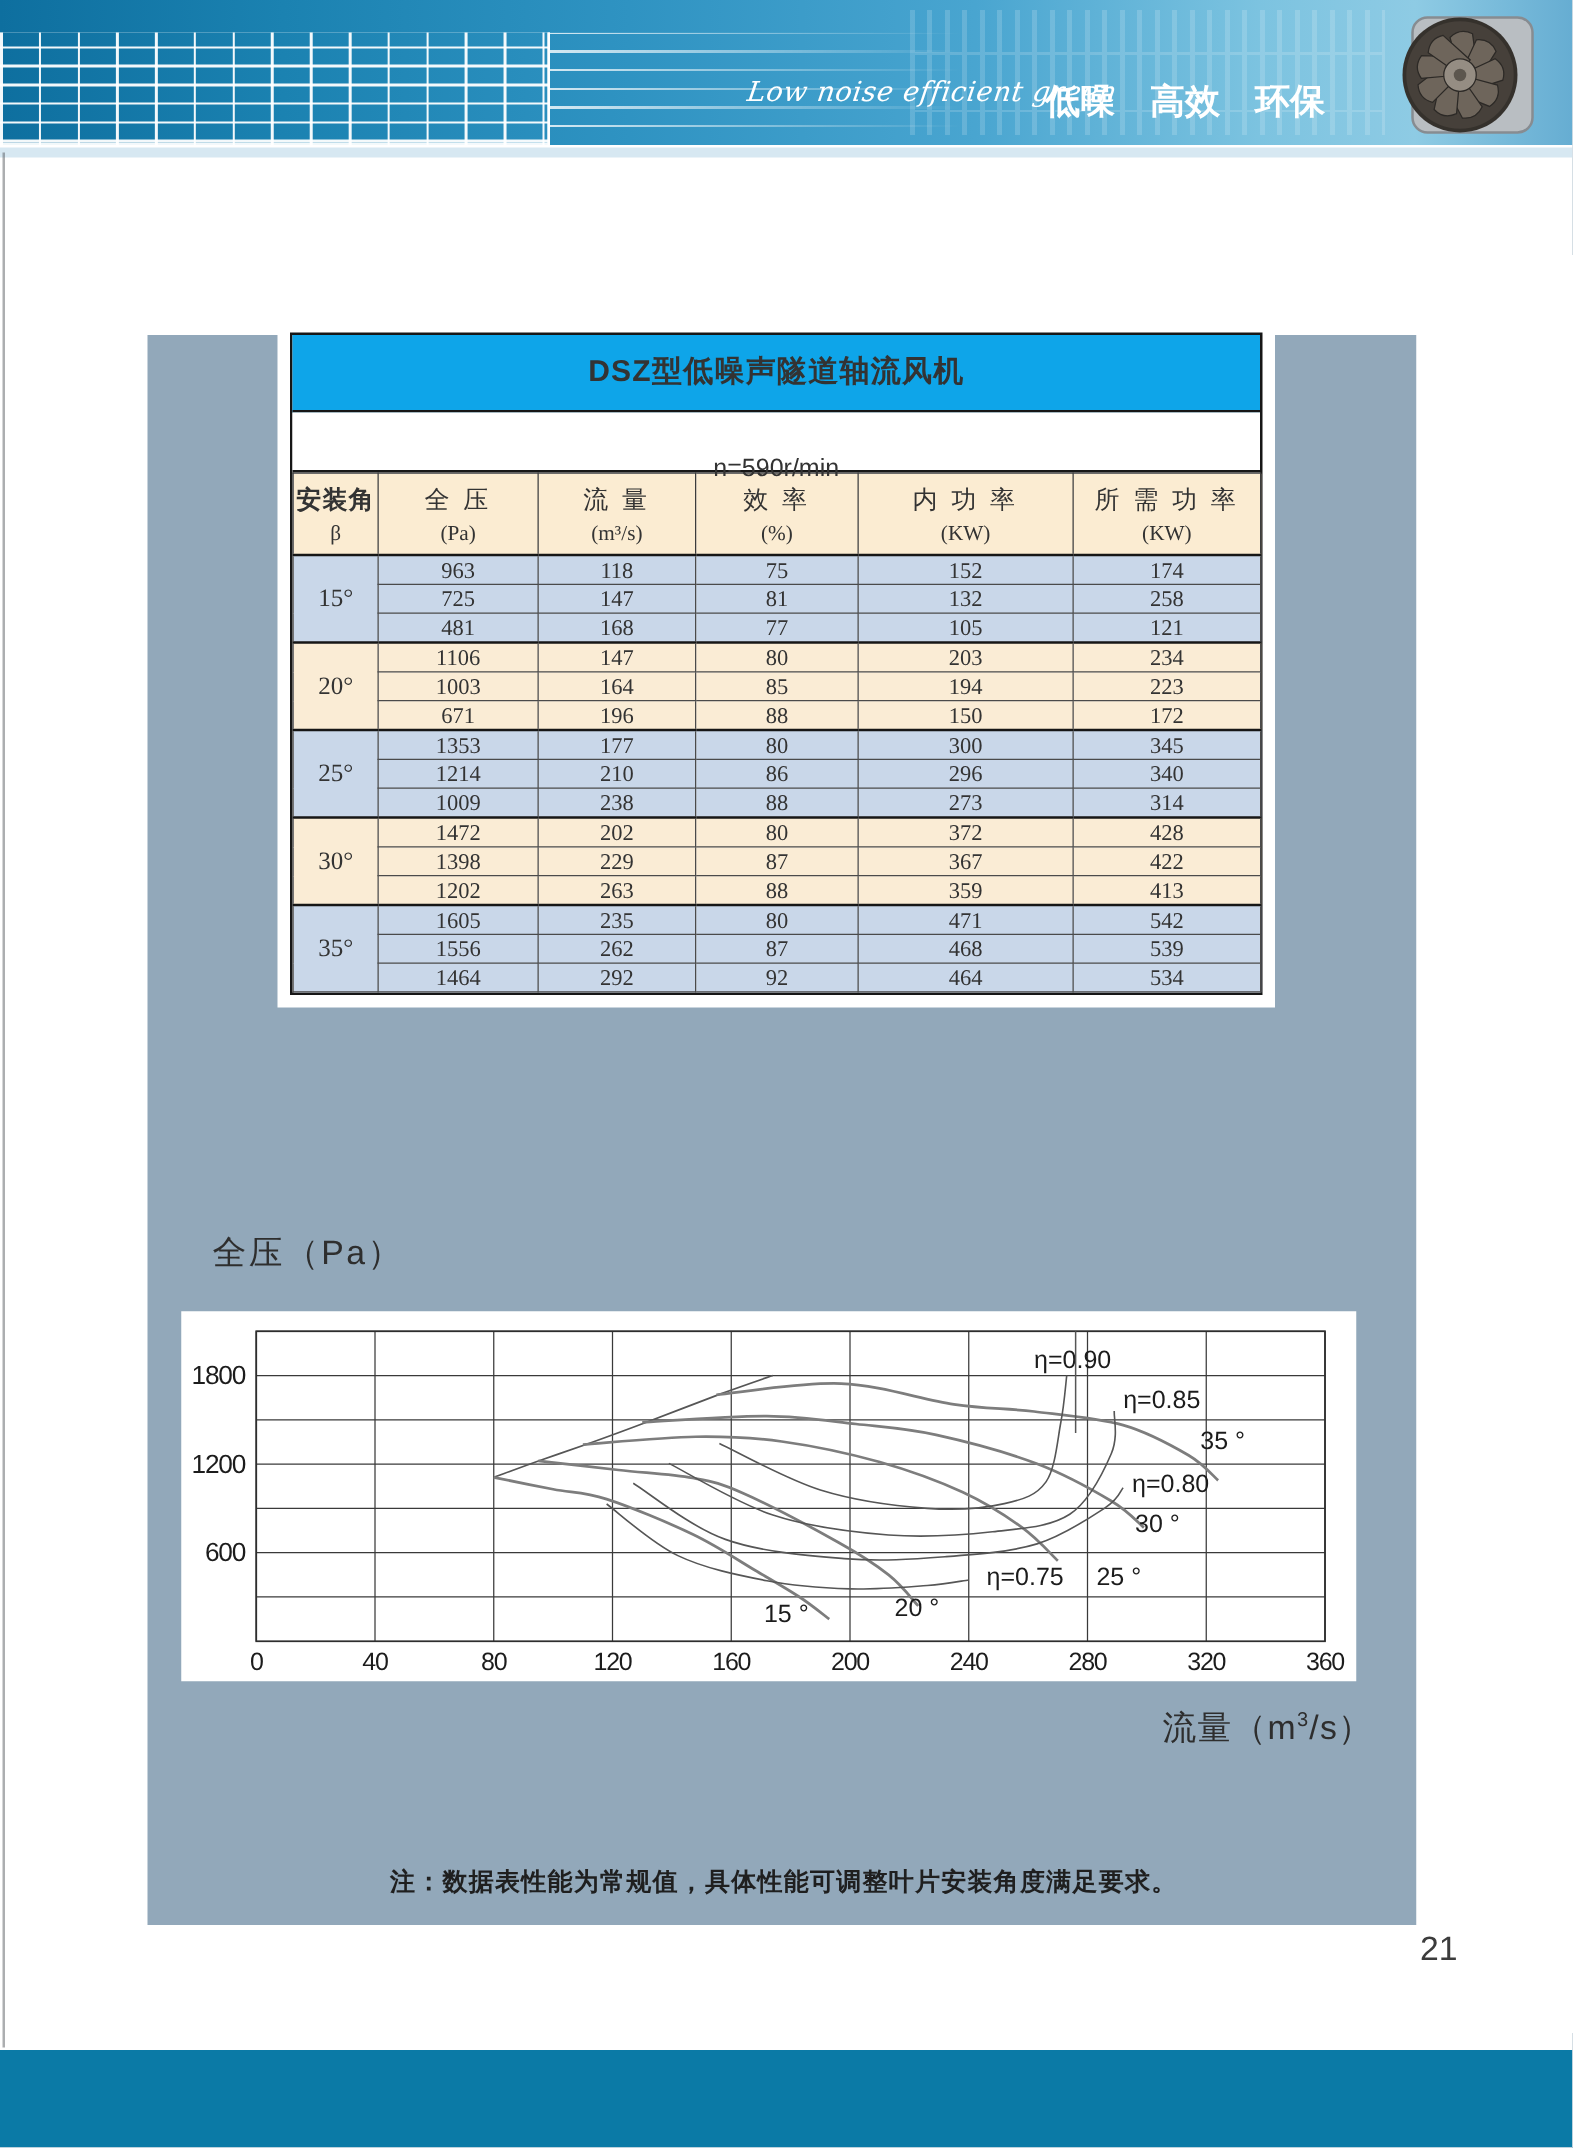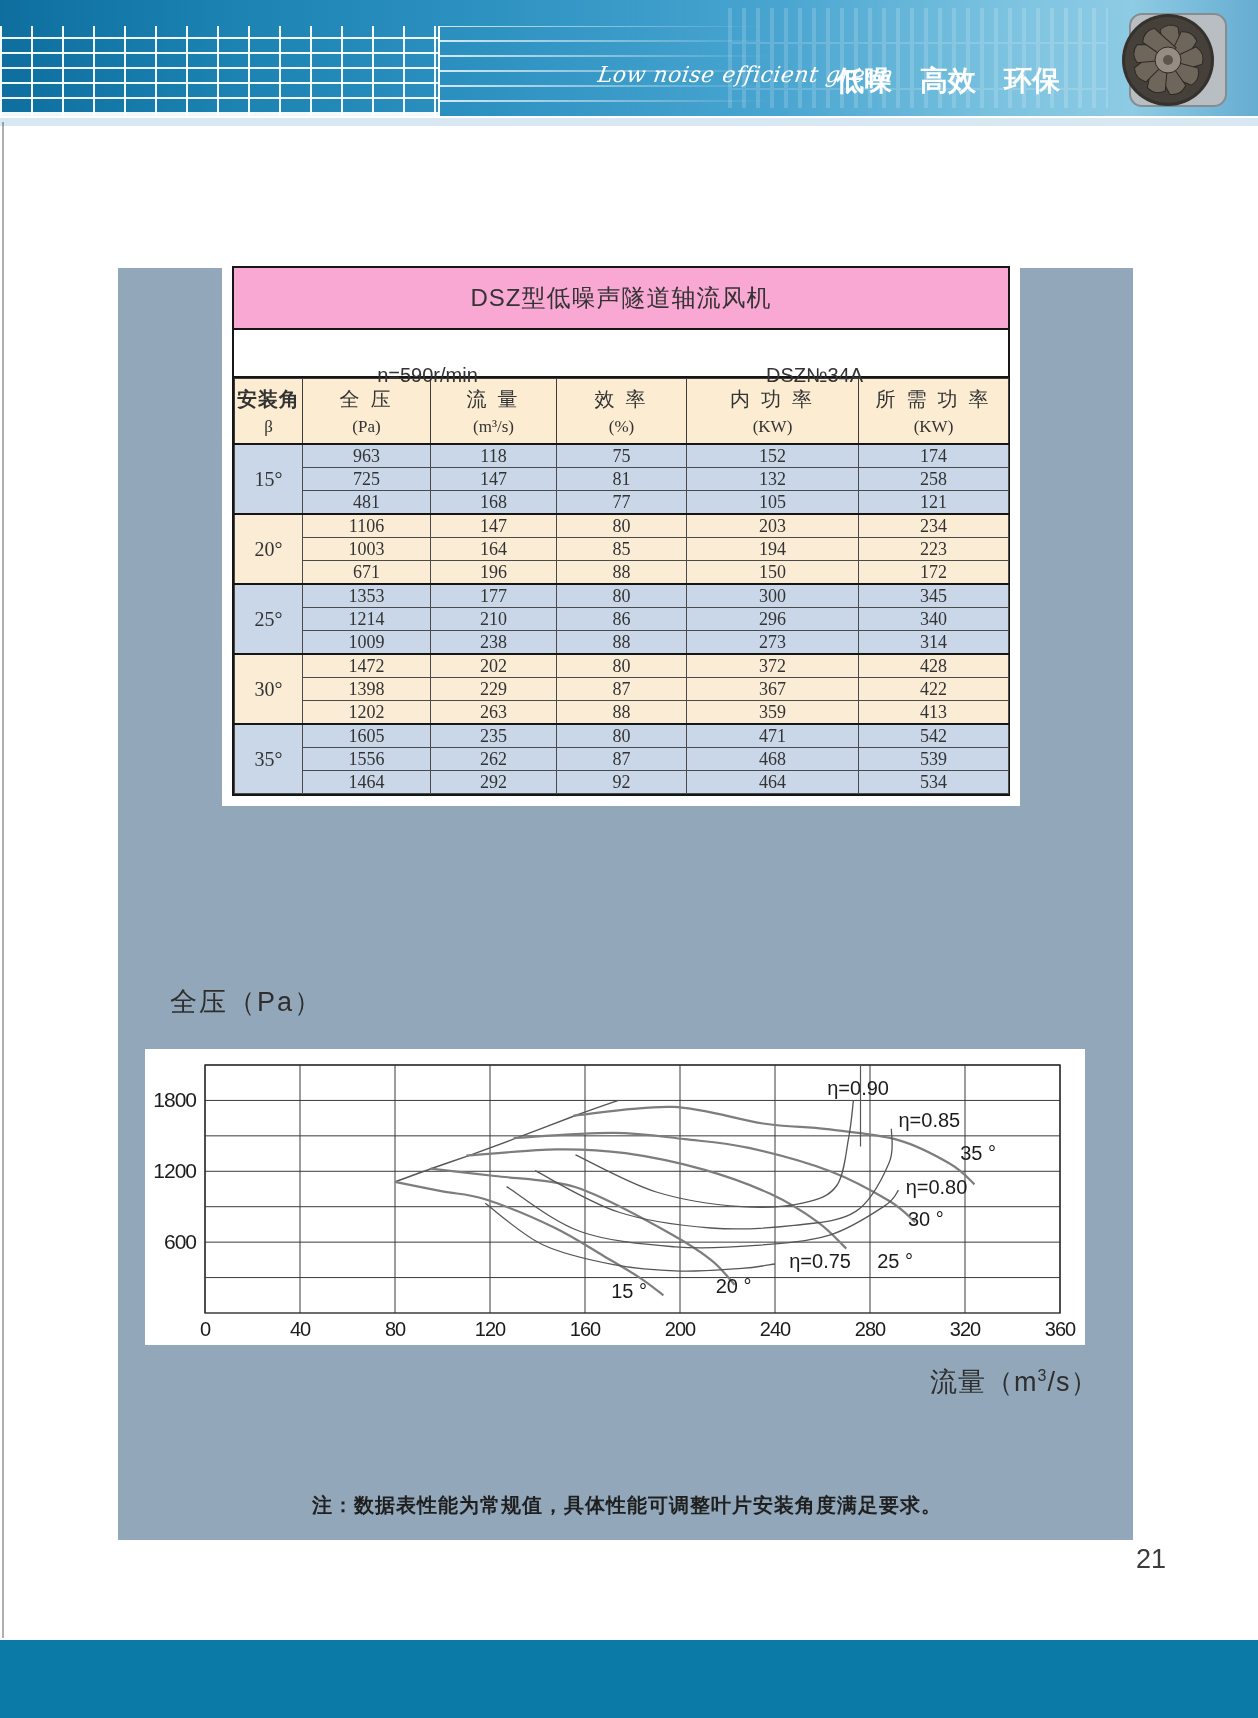--- a/index.html
+++ b/index.html
@@ -31,22 +31,22 @@
 
   
   .edge-line{position:absolute;left:2px;top:122px;width:2px;height:1516px;background:rgba(70,75,80,.45);}
 
   
   .gray-panel{position:absolute;left:118px;top:268px;width:1015px;height:1272px;background:#92a8ba;}
 
   
   .table-box{position:absolute;left:222px;top:256px;width:778px;background:#fff;padding:10px;}
   .tbl-frame{border:2px solid #161616;}
-  .t-title{height:60px;line-height:60px;text-align:center;background:#f9a8d4;
-    border-bottom:2px solid #161616;font-size:24px;color:#333;letter-spacing:1px;}
+  .t-title{height:60px;line-height:60px;text-align:center;background:#0ea5e9;
+    border-bottom:2px solid #161616;font-size:24px;color:#333;letter-spacing:1px;font-weight:bold;}
   .t-meta{height:46px;background:#fff;border-bottom:2px solid #161616;display:flex;align-items:center;}
   .t-meta span{flex:1;text-align:center;font-size:20px;color:#333;margin-top:45px;}
   table{border-collapse:collapse;width:774px;table-layout:fixed;}
   col.c0{width:68px}col.c1{width:128px}col.c2{width:126px}col.c3{width:130px}col.c4{width:172px}col.c5{width:150px}
   th{border:1px solid #3c3c3c;border-bottom:2px solid #161616;background:#fbecd2;
      font-weight:normal;color:#333;height:64px;padding:0;vertical-align:middle;}
   th .h1{font-size:20px;letter-spacing:3px;font-family:"Liberation Serif",serif;}
   th.bold .h1{font-weight:bold;font-family:"Liberation Sans",sans-serif;letter-spacing:1px;}
   th .h2{font-size:17px;margin-top:4px;font-family:"Liberation Serif",serif;}
   td{border:1px solid #4a4a4a;text-align:center;height:22px;padding:0;
@@ -103,21 +103,20 @@
   <div class="banner-strip"></div>
   <div class="edge-line"></div>
 
   <div class="gray-panel"></div>
 
   <div class="table-box">
     <div class="tbl-frame">
       <div class="t-title">DSZ型低噪声隧道轴流风机</div>
       <div class="t-meta">
         <span>n=590r/min</span>
-        <span>DSZ№34A</span>
       </div>
       <table>
         <colgroup>
             <col class="c0">
             <col class="c1">
             <col class="c2">
             <col class="c3">
             <col class="c4">
             <col class="c5">
           </colgroup>

